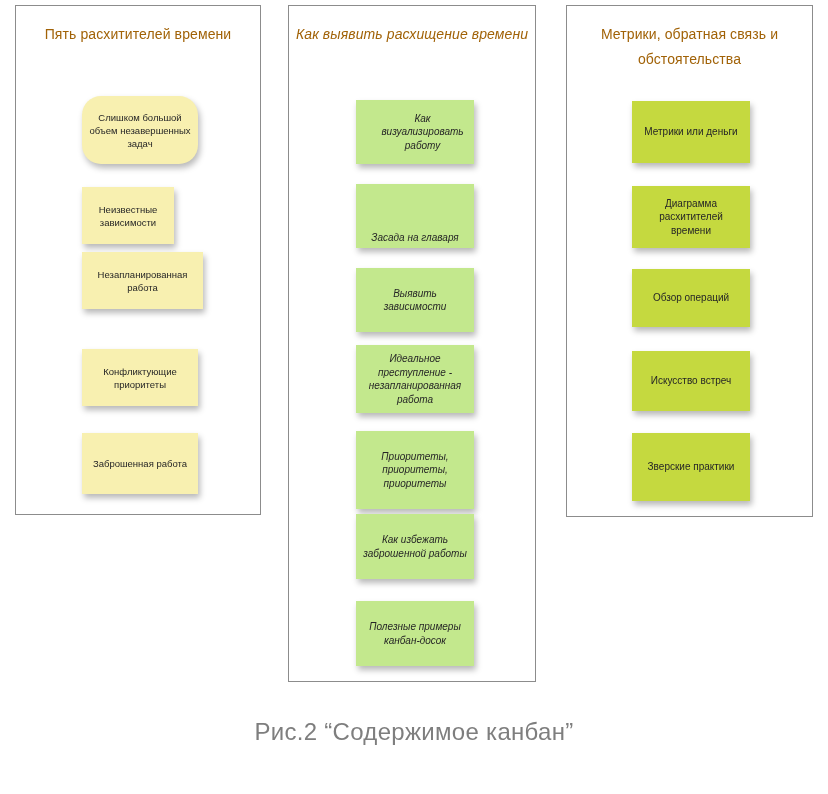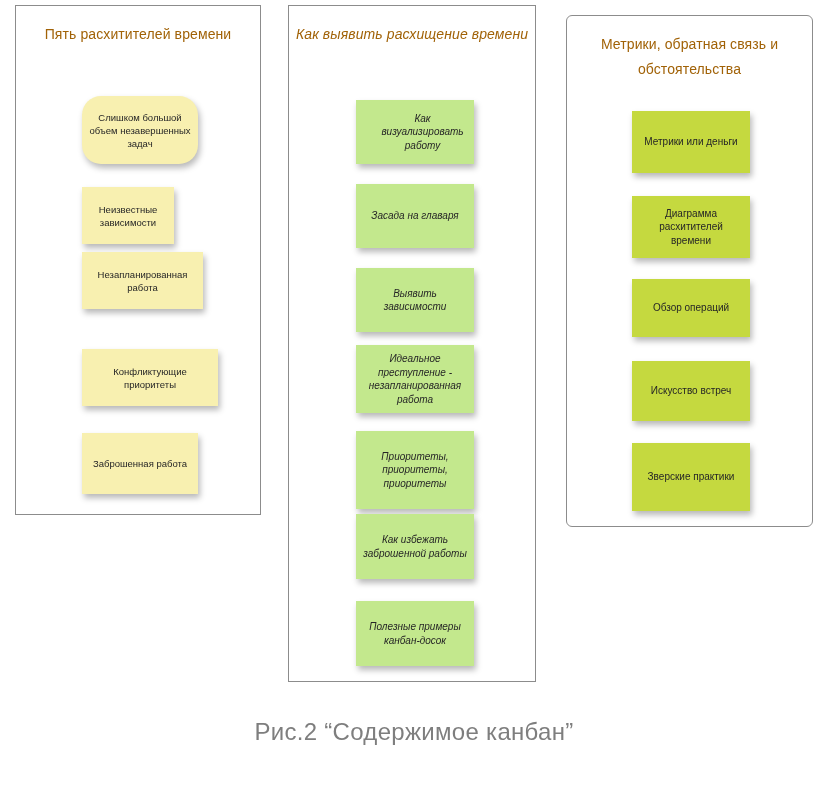--- a/index.html
+++ b/index.html
@@ -110,57 +110,57 @@
     <div class="notes">
       <div class="note" style="left:66px; top:90px; width:116px; height:68px;border-radius:19px;">
         <span class="note-text">Слишком большой объем незавершенных задач</span>
       </div>
       <div class="note" style="left:66px; top:181px; width:92px; height:57px;">
         <span class="note-text">Неизвестные зависимости</span>
       </div>
       <div class="note" style="left:66px; top:246px; width:121px; height:57px;">
         <span class="note-text">Незапланированная работа</span>
       </div>
-      <div class="note" style="left:66px; top:343px; width:136px; height:57px;">
+      <div class="note" style="left:66px; top:343px; width:116px; height:57px;">
         <span class="note-text">Конфликтующие приоритеты</span>
       </div>
       <div class="note" style="left:66px; top:427px; width:116px; height:61px;">
         <span class="note-text">Заброшенная работа</span>
       </div>
     </div>
   </div>
 
   <div class="column col2" style="left:288px; top:5px; width:248px; height:677px;font-style:italic;">
     <div class="column-title" style="top:16px;">Как выявить расхищение времени</div>
     <div class="notes">
       <div class="note" style="left:67px; top:94px; width:118px; height:64px;padding-left:22px;">
         <span class="note-text">Как визуализировать работу</span>
       </div>
-      <div class="note" style="left:67px; top:178px; width:118px; height:64px;">
+      <div class="note" style="left:67px; top:178px; width:118px; height:64px;align-items:flex-end;">
         <span class="note-text">Засада на главаря</span>
       </div>
       <div class="note" style="left:67px; top:262px; width:118px; height:64px;">
         <span class="note-text">Выявить зависимости</span>
       </div>
       <div class="note" style="left:67px; top:339px; width:118px; height:68px;">
         <span class="note-text">Идеальное преступление - незапланированная работа</span>
       </div>
       <div class="note" style="left:67px; top:425px; width:118px; height:78px;">
         <span class="note-text">Приоритеты, приоритеты, приоритеты</span>
       </div>
       <div class="note" style="left:67px; top:508px; width:118px; height:65px;">
         <span class="note-text">Как избежать заброшенной работы</span>
       </div>
       <div class="note" style="left:67px; top:595px; width:118px; height:65px;">
         <span class="note-text">Полезные примеры канбан-досок</span>
       </div>
     </div>
   </div>
 
-  <div class="column col3" style="left:566px; top:15px; width:247px; height:512px;border-radius:6px;">
+  <div class="column col3" style="left:566px; top:5px; width:247px; height:512px;">
     <div class="column-title" style="top:16px;">Метрики, обратная связь и обстоятельства</div>
     <div class="notes">
       <div class="note" style="left:65px; top:95px; width:118px; height:62px;">
         <span class="note-text">Метрики или деньги</span>
       </div>
       <div class="note" style="left:65px; top:180px; width:118px; height:62px;">
         <span class="note-text">Диаграмма расхитителей времени</span>
       </div>
       <div class="note" style="left:65px; top:263px; width:118px; height:58px;">
         <span class="note-text">Обзор операций</span>

